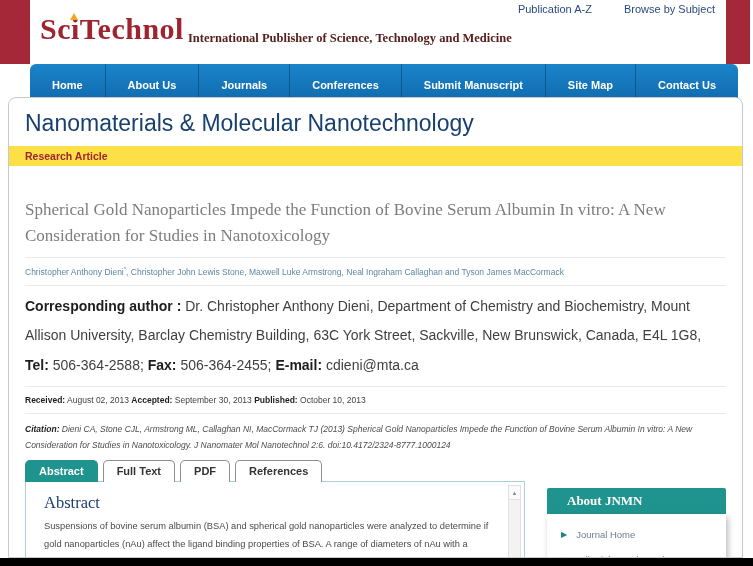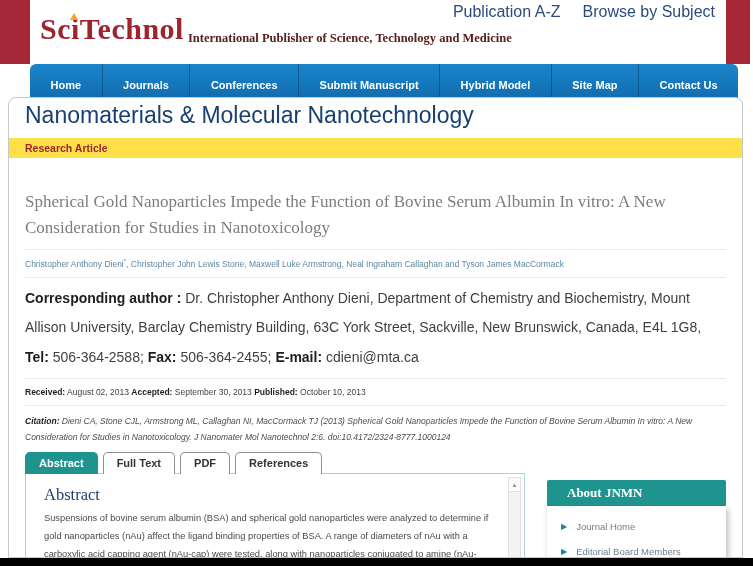--- a/index.html
+++ b/index.html
@@ -4,22 +4,22 @@
 <style>
   html,body { margin:0; padding:0; }
   body {
     width:753px; height:566px; position:relative; overflow:hidden;
     background:#ffffff; font-family:"Liberation Sans", sans-serif;
   }
   
   .red-bar { position:absolute; top:0; background:#a42837; height:64px; }
   .red-bar.left { left:0; width:30px; }
   .red-bar.right { right:3px; width:24px; }
-  .top-links { position:absolute; top:3px; right:38px; display:flex; gap:22px;
-    font-size:16px; color:#2b4a7e; }
+  .top-links { position:absolute; top:3px; right:38px; display:flex; gap:32px;
+    font-size:11px; color:#2b4a7e; }
   .top-link { cursor:pointer; }
   .logo { position:absolute; top:12px; left:40px;
     font-family:"Liberation Serif", serif; font-weight:bold; font-size:30px;
     color:#9e2430; letter-spacing:0.5px; }
   .logo-i { position:relative; }
   .logo-i::before { content:""; position:absolute; left:-1px; top:1px;
     border-left:4px solid transparent; border-right:4px solid transparent;
     border-bottom:7px solid #f5a61c; }
   .tagline { position:absolute; top:31px; left:188px;
     font-family:"Liberation Serif", serif; font-weight:bold; font-size:12.5px;
@@ -29,21 +29,21 @@
     display:flex; background:linear-gradient(#1b84ca,#0f67aa);
     border-radius:6px; }
   .nav-item { flex:1 1 auto; display:flex; align-items:center; justify-content:center;
     padding:0 10px; color:#fff; font-weight:bold; font-size:11px;
     border-right:1px solid rgba(9,62,105,0.55); cursor:pointer; white-space:nowrap; }
   .nav-item:last-child { border-right:none; }
   
   .main { position:absolute; top:97px; left:8px; width:735px; height:461px;
     background:#fff; border:1px solid #c9c9c9; border-radius:8px 8px 0 0;
     box-sizing:border-box; overflow:hidden; }
-  .journal-title { padding:4px 16px 9px; font-size:23px; color:#17406f; }
+  .journal-title { padding:12px 16px 9px; font-size:23px; color:#17406f; }
   .research-bar { background:#fde047; padding:4px 16px; font-size:10.5px;
     font-weight:bold; color:#9e2430; }
   .article-info { padding:4px 16px 0;margin-top:20px; }
   .article-title { font-family:"Liberation Serif", serif; font-size:17px;
     color:#7d7d7d; line-height:1.5; padding:7px 0 9px; border-bottom:1px solid #eaeaea; }
   .authors { font-size:8.5px; color:#5d87a1; padding:8px 0;
     border-bottom:1px solid #eaeaea; }
   .corresponding { font-size:14px; color:#3f3f3f; line-height:2.1; padding:6px 0;
     border-bottom:1px solid #eaeaea; }
   .corresponding b, .dates b, .citation b { color:#1d1d1d; }
@@ -91,24 +91,24 @@
 <div class="top-links">
   <span class="top-link">Publication A-Z</span>
   <span class="top-link">Browse by Subject</span>
 </div>
 
 <div class="logo"><span>Sc</span><span class="logo-i">i</span><span>Technol</span></div>
 <div class="tagline">International Publisher of Science, Technology and Medicine</div>
 
 <div class="nav">
   <div class="nav-item">Home</div>
+  <div class="nav-item">About Us</div>
   <div class="nav-item">Journals</div>
   <div class="nav-item">Conferences</div>
   <div class="nav-item">Submit Manuscript</div>
-  <div class="nav-item">Hybrid Model</div>
   <div class="nav-item">Site Map</div>
   <div class="nav-item">Contact Us</div>
 </div>
 
 <div class="main">
 
   <div class="journal-title">Nanomaterials &amp; Molecular Nanotechnology</div>
   <div class="research-bar">Research Article</div>
 
   <div class="article-info">

